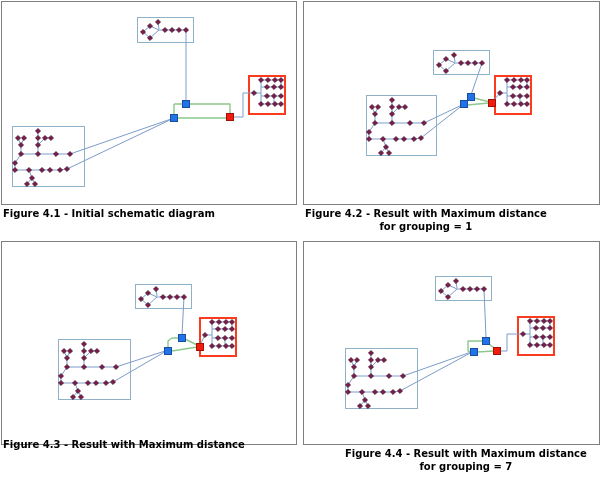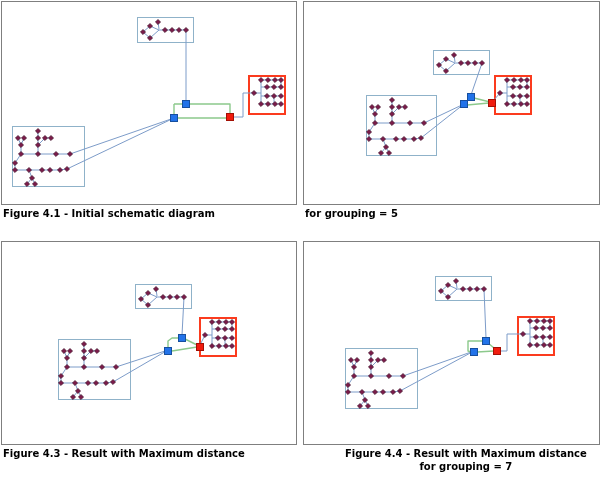--- a/index.html
+++ b/index.html
@@ -14,21 +14,21 @@
   .cluster-edge{fill:none;stroke:#7d9cc9;stroke-width:1;stroke-linejoin:round;}
   .node{fill:#7a1b49;stroke:#350c22;stroke-width:0.6;}
   .sq-blue{fill:#2273e9;stroke:#174f9e;stroke-width:1;shape-rendering:crispEdges;}
   .sq-red{fill:#f01c0e;stroke:#a31005;stroke-width:1;shape-rendering:crispEdges;}
   .caption{position:absolute;font-size:10px;font-weight:bold;line-height:13px;color:#000;
            text-align:center;white-space:nowrap;}
   .caption .l1{display:block;text-align:left;}
   .caption .l2{display:block;}
   #cap-0{left:3px;top:207px;}
   #cap-1{left:305px;top:207px;}
-  #cap-2{left:3px;top:447px;}
+  #cap-2{left:3px;top:438px;}
   #cap-3{left:305px;top:447px;margin-left:40px;}
 </style>
 </head>
 <body>
 
 <div id="stage">
   <svg id="scene" width="600" height="477" viewBox="0 0 600 477">
       <rect x="1.5" y="1.5" width="295" height="203" class="panel"></rect>
       <rect x="137.5" y="17.5" width="56" height="25" class="box-blue"></rect>
       <rect x="248.5" y="75.5" width="36" height="38" class="box-red"></rect>
@@ -382,21 +382,22 @@
       <rect x="482.5" y="337.5" width="7" height="7" class="sq-blue"></rect>
       <rect x="470.5" y="348.5" width="7" height="7" class="sq-blue"></rect>
       <rect x="493.5" y="347.5" width="7" height="7" class="sq-red"></rect>
     </svg>
 
   <div class="caption" id="cap-0">
     <span class="l1">Figure 4.1 - Initial schematic diagram</span>
     <span class="l2"></span>
   </div>
   <div class="caption" id="cap-1">
-    <span class="l2">for grouping = 5</span>
+    <span class="l1">Figure 4.2 - Result with Maximum distance</span>
+    <span class="l2">for grouping = 1</span>
   </div>
   <div class="caption" id="cap-2">
     <span class="l1">Figure 4.3 - Result with Maximum distance</span>
   </div>
   <div class="caption" id="cap-3">
     <span class="l1">Figure 4.4 -  Result with Maximum distance</span>
     <span class="l2">for grouping = 7</span>
   </div>
 </div>
 

